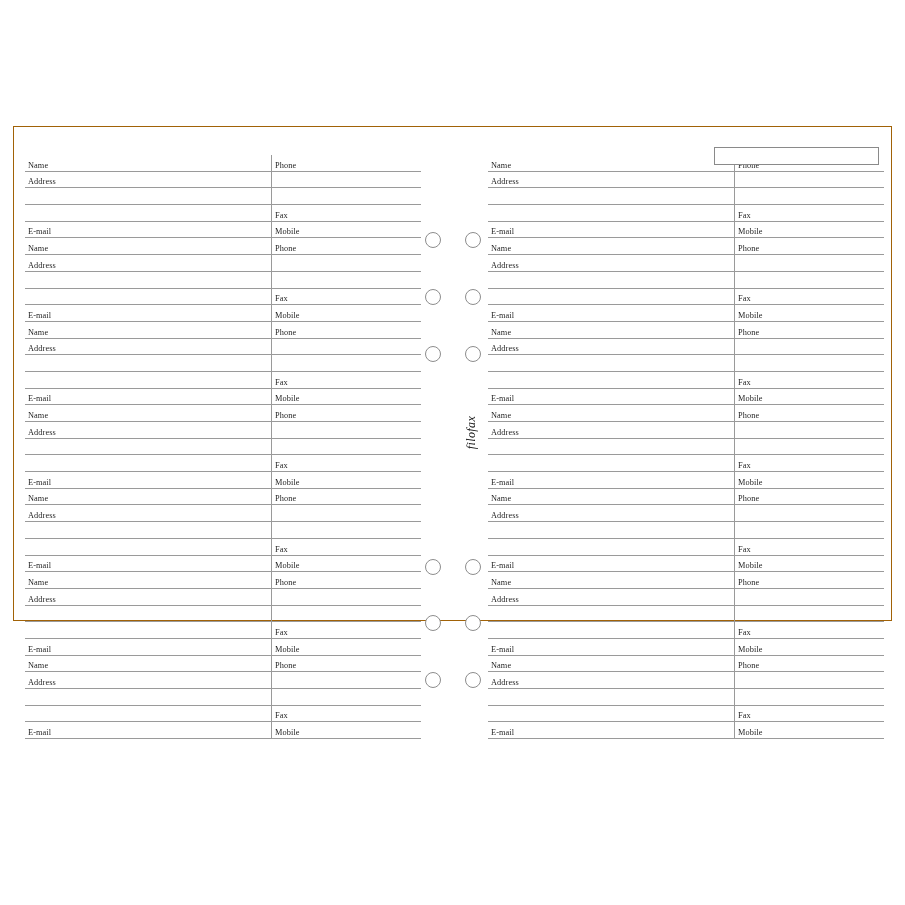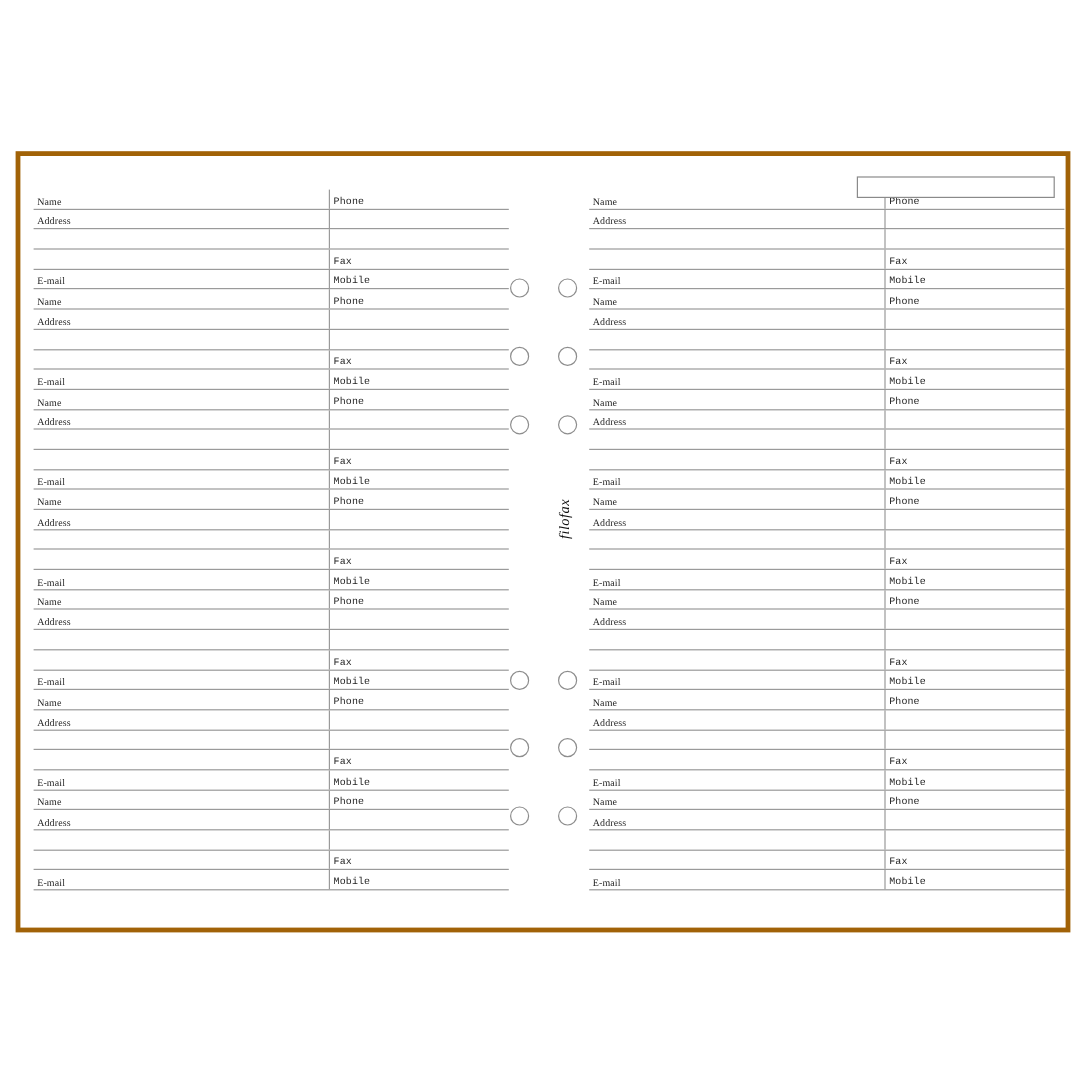--- a/index.html
+++ b/index.html
@@ -22,22 +22,22 @@
     width: 905px;
     height: 905px;
   }
 
   
   .sheet {
     position: absolute;
     left: 13px;
     top: 126px;
     width: 879px;
-    height: 651px;
-    border: 4px solid #a16207;
+    height: 495px;
+    border: 1px solid #a16207;
     background: #ffffff;
     box-sizing: border-box;
   }
 
   
   .page {
     position: absolute;
     top: 0;
     height: 100%;
   }
@@ -81,21 +81,21 @@
   .lbl {
     position: absolute;
     bottom: 1px;
     font-size: 8.3px;
     line-height: 9px;
     letter-spacing: 0.1px;
     color: #1f1f1f;
     white-space: nowrap;
   }
   .lbl-left  { left: 3px; }
-  .lbl-right { left: 250px; font-family: Liberation Mono, monospace; }
+  .lbl-right { left: 250px; }
 
   .fieldval {
     position: absolute;
     bottom: 1px;
     font-size: 8.3px;
     color: #1f1f1f;
     white-space: nowrap;
   }
 
   

